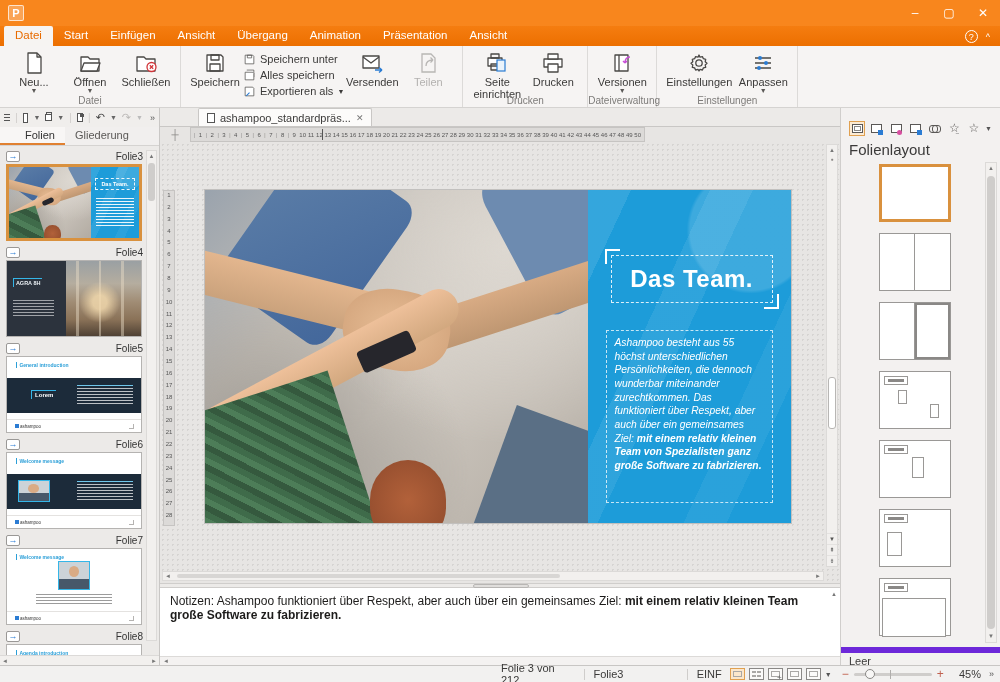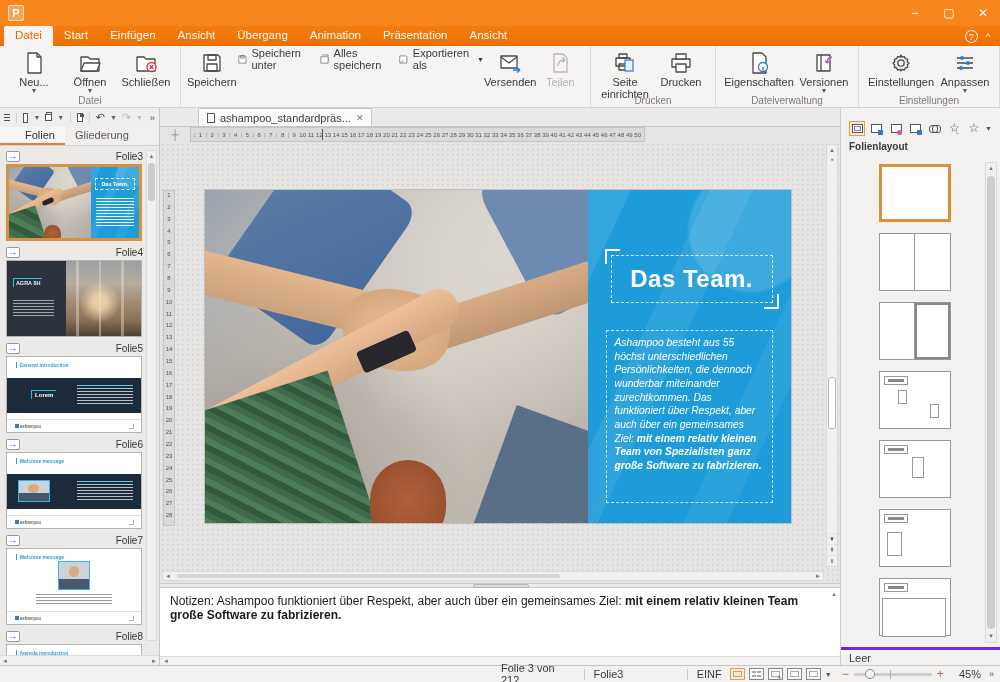--- a/index.html
+++ b/index.html
@@ -21,21 +21,21 @@
   .collapse-car { color:#fff; font-size:9px; }
 
   
   .ribbon { height:62px; background:#f6f4f3; border-bottom:1px solid #d5d3d1; display:flex; }
   .rgroup { position:relative; display:flex; align-items:flex-start; padding:4px 6px 14px 6px; border-right:1px solid #dcdad8; }
   .rgroup-label { position:absolute; bottom:1px; left:0; right:0; text-align:center; font-size:10px; color:#7d7b79; }
   .bigbtn { width:56px; display:flex; flex-direction:column; align-items:center; text-align:center; font-size:11px; color:#3b3a39; padding-top:1px; }
   .bigbtn svg { width:24px; height:24px; margin-bottom:1px; }
   .bigbtn .car { font-size:7px; color:#5a5856; line-height:5px; }
   .bigbtn.disabled { color:#b3b1af; }
-  .stack { display:flex; flex-direction:row; justify-content:flex-start; gap:2px; padding-top:2px; }
+  .stack { display:flex; flex-direction:column; justify-content:flex-start; gap:2px; padding-top:2px; }
   .smallbtn { display:flex; align-items:center; gap:4px; font-size:11px; color:#3b3a39; height:14px; }
   .smallbtn svg { width:13px; height:13px; }
   .lbl2 { line-height:1.1; }
 
   
   .main { flex:1; display:flex; min-height:0; }
   .col-left { width:160px; display:flex; flex-direction:column; border-right:1px solid #c9c7c5; background:#eceae8; }
   .col-center { width:680px; display:flex; flex-direction:column; background:#e7e5e3; }
   .col-right { width:160px; display:flex; flex-direction:column; border-left:1px solid #d0cecc; background:#f3f1f0; }
 
@@ -171,34 +171,34 @@
   .rp-ic.active { border:1px solid #e0a050; background:#fcebd4; }
   .rp-ic .base { width:11px; height:9px; border:1px solid #5a5856; background:#fff; position:relative; }
   .rp-ic .base.fill::after { content:""; position:absolute; inset:1px; border:1px solid #8a8886; }
   .badge { position:absolute; right:1px; bottom:0; width:5px; height:5px; }
   .b-blue { background:#2b7cd3; } .b-pink { background:#d84fa0; border-radius:50%; } .b-bluesq { background:#2b7cd3; }
   .rp-ic .star { font-size:12px; color:#5a5856; line-height:12px; }
   .chain { width:12px; height:7px; position:relative; }
   .chain::before, .chain::after { content:""; position:absolute; top:0; width:7px; height:6px; border:1.5px solid #5a5856; border-radius:3px; }
   .chain::before { left:0; } .chain::after { right:0; }
   .rp-car { margin-left:auto; font-size:7px; color:#555; padding-right:2px; }
-  .rp-title { height:20px; font-size:10px; color:#3b3a39; padding:3px 0 0 8px;font-weight:bold; }
+  .rp-title { height:20px; font-size:15px; color:#3b3a39; padding:3px 0 0 8px; }
   .rp-cards { flex:1; position:relative; overflow:hidden; padding:6px 0 0 38px; }
   .card { width:72px; height:58px; background:#fff; border:1px solid #9a9896; margin-bottom:11px; position:relative; }
   .card.sel { border:3px solid #d9913e; }
   .card .half { position:absolute; top:0; bottom:0; width:50%; }
   .card .half.l { left:0; border-right:1px solid #9a9896; }
   .card .half.r.bold { right:0; border:2px solid #8a8886; }
   .chip { position:absolute; left:6%; top:7%; width:34%; height:16%; border:1px solid #9a9896; display:flex; align-items:center; justify-content:center; }
   .chip::after { content:""; width:70%; height:45%; background:#8a8886; }
   .pbox { position:absolute; border:1px solid #9a9896; background:#fff; }
   .rp-vscroll { position:absolute; right:3px; top:4px; bottom:4px; width:12px; background:#f2f0ee; border:1px solid #dcdad8; font-size:6px; color:#777; }
   .rp-vscroll .arr { height:11px; line-height:11px; text-align:center; }
   .rp-vscroll .vth { position:absolute; left:1px; right:1px; top:13px; bottom:13px; background:#cfcdcb; border-radius:4px; }
-  .rp-footer { height:18px; border-top:3px solid #6d28d9; font-size:11px; color:#3b3a39; padding:2px 0 0 8px; background:#f3f1f0; }
+  .rp-footer { height:18px; border-top:6px solid #6d28d9; font-size:11px; color:#3b3a39; padding:2px 0 0 8px; background:#f3f1f0; }
 
   
   .statusbar { height:17px; background:#f2f1f0; border-top:1px solid #c8c6c4; display:flex; align-items:center; font-size:11px; color:#3b3a39; }
   .sb-sp { width:512px; }
   .sb-div { width:1px; height:11px; background:#cfcdcb; margin:0 9px; }
   .sb-name { width:86px; }
   .vicons { display:flex; align-items:center; gap:4px; margin-left:8px; }
   .vic { width:15px; height:12px; border:1px solid #8a8886; background:#fbfaf9; position:relative; }
   .vic.active { border:1px solid #e0a050; background:#fbe7cc; }
   .vic::after { content:""; position:absolute; inset:2px; border:1px solid #aaa8a6; }
@@ -343,28 +343,20 @@
             <rect class="ic-fillw" x="3" y="8" width="18" height="8"></rect>
             <rect class="ic-fillw" x="7" y="3" width="10" height="5"></rect>
             <rect class="ic-fillw" x="7" y="13" width="10" height="8"></rect>
           </svg>
         <span>Drucken</span>
       </div>
       <div class="rgroup-label">Drucken</div>
     </div>
 
     <div class="rgroup">
-      <div class="bigbtn" style="width:74px">
-        <svg viewBox="0 0 24 24">
-            <path class="ic-fillw" d="M6 2h9l4 4v16H6z"></path>
-            <circle cx="16" cy="16" r="4.5" fill="#fff" stroke="#2b7cd3" stroke-width="1.3"></circle>
-            <path d="M16 14v.01M16 16v3" stroke="#2b7cd3" stroke-width="1.4"></path>
-          </svg>
-        <span>Eigenschaften</span>
-      </div>
       <div class="bigbtn">
         <svg viewBox="0 0 24 24">
             <rect class="ic-fillw" x="5" y="4" width="13" height="16"></rect>
             <path class="ic-stroke" d="M9 4v16"></path>
             <path d="M20 6c-3 0-5 2-5 6m0 0l-2-2m2 2l2-2" fill="none" stroke="#c84fd8" stroke-width="1.4"></path>
           </svg>
         <span>Versionen</span>
           <span class="car">▼</span>
       </div>
       <div class="rgroup-label">Dateiverwaltung</div>

